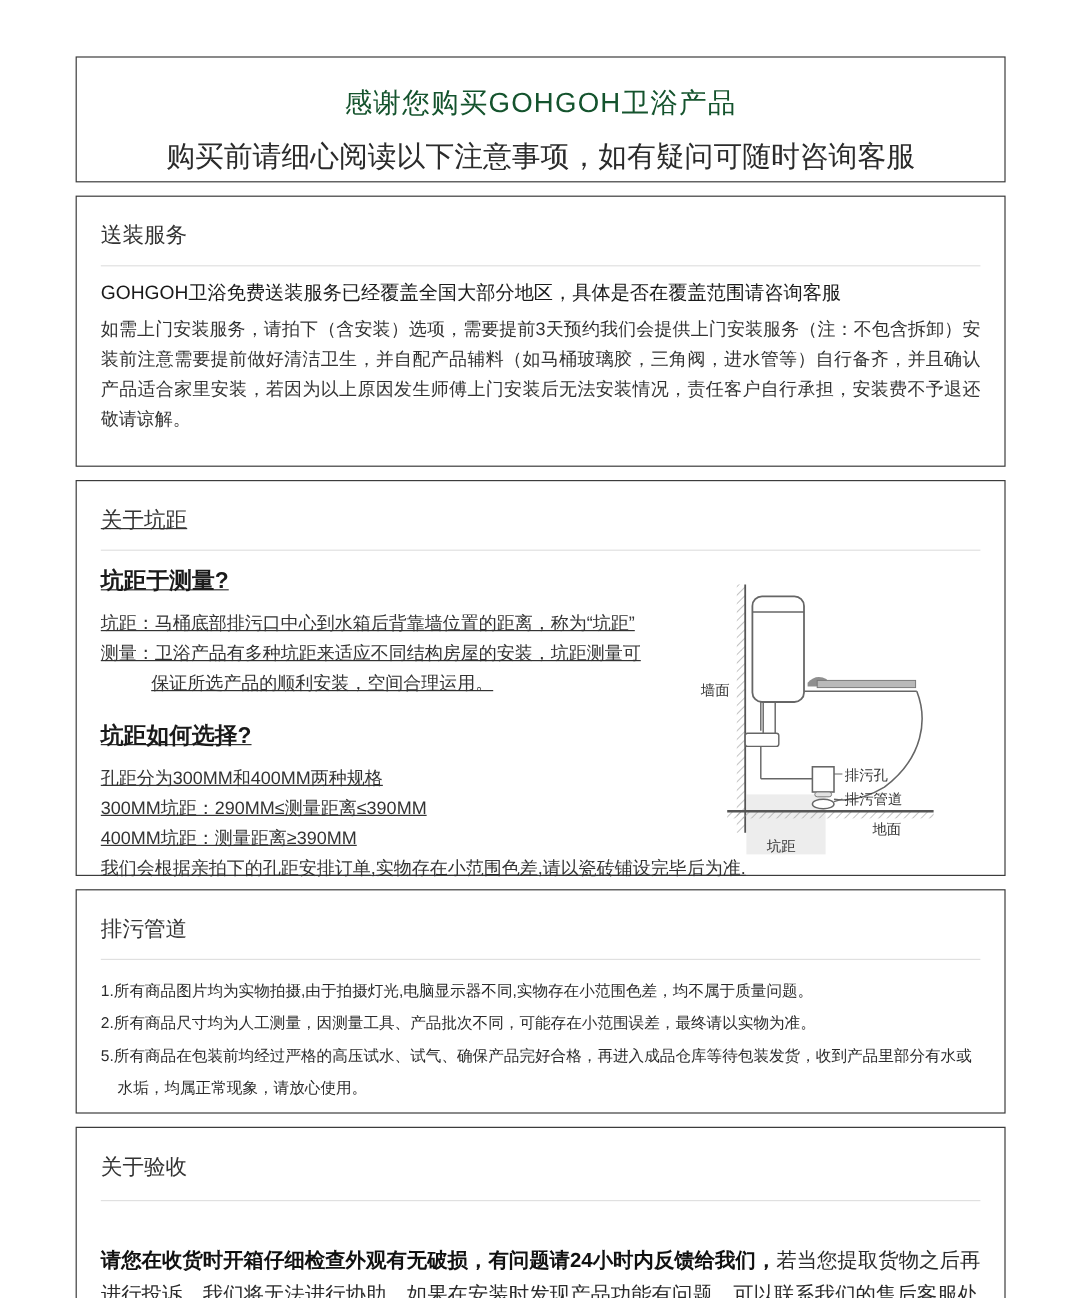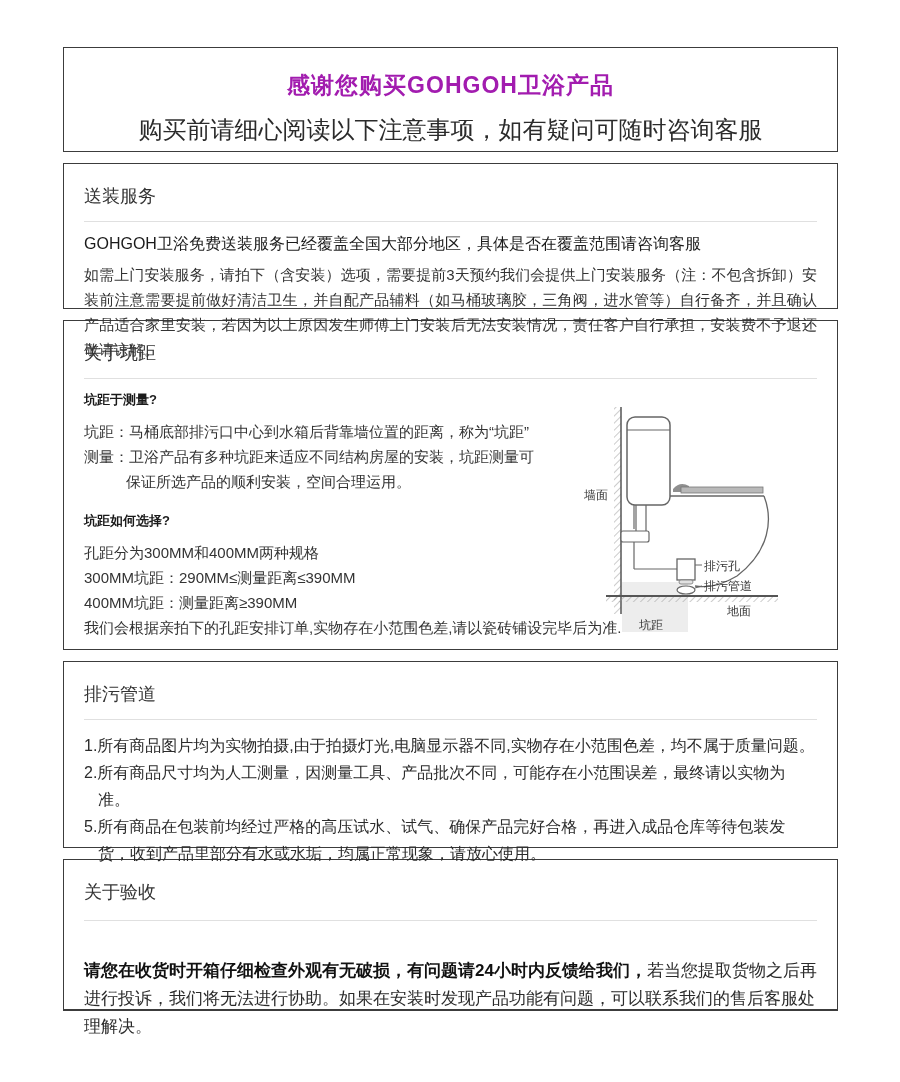--- a/index.html
+++ b/index.html
@@ -15,43 +15,43 @@
     padding: 47px 62px 20px 63px;
     background: #fff;
   }
   .box {
     border: 1px solid #3c3c3c;
     background: #fff;
     margin-bottom: 11px;
   }
   
   .box-welcome { height: 105px; text-align: center; padding-top: 22px; }
-  .welcome-title { font-size: 23px; font-weight: bold; color: #a21caf; letter-spacing: 1px; }
+  .welcome-title { font-size: 23px; font-weight: normal; color: #14532d; letter-spacing: 1px; }
   .welcome-subtitle { font-size: 24px; color: #2b2b2b; margin-top: 13px; }
   
   .section { padding: 20px 20px 14px 20px; }
   .section-heading { font-size: 18px; font-weight: 400; color: #333; }
   .divider { border: none; border-top: 1px solid #e0e0e0; margin-top: 13px; margin-bottom: 12px; }
   
-  .box-delivery { height: 146px; }
+  .box-delivery { height: 226px; }
   .delivery-lead { font-size: 16px; font-weight: normal; color: #1a1a1a; margin-bottom: 7px; }
   .delivery-body { font-size: 15px; line-height: 25px; color: #333; text-align: justify; }
   
-  .box-pit { height: 330px; }
+  .box-pit { height: 330px; text-decoration: underline; }
   .pit-content { position: relative; min-height: 255px; }
   .pit-text { width: 545px; font-size: 15px; color: #333; }
-  .pit-subhead { font-size: 13px; font-weight: bold; color: #1a1a1a; margin: 2px 0 10px 0; }
+  .pit-subhead { font-size: 19px; font-weight: bold; color: #1a1a1a; margin: 2px 0 10px 0; }
   .pit-line { line-height: 25px; }
   .pit-line-indent { line-height: 25px; padding-left: 42px; }
   .pit-block2 { margin-top: 18px; }
   .pit-diagram { position: absolute; top: 8px; right: 16px; width: 220px; height: 240px; }
   .pit-diagram svg text { font-size: 12px; fill: #333; }
   
   .box-products { height: 187px; }
-  .products-item { font-size: 16px; line-height: 27px; color: #2b2b2b; padding-left: 14px; text-indent: -14px; }
+  .products-item { font-size: 13px; line-height: 27px; color: #2b2b2b; padding-left: 14px; text-indent: -14px; }
   
   .box-acceptance { height: 152px; border-bottom-width: 2px; }
   .box-acceptance .divider { margin-top: 16px; margin-bottom: 16px; }
   .acceptance-body { font-size: 17px; line-height: 28px; color: #2b2b2b; margin-top: 36px; }
   .acceptance-bold { font-weight: bold; color: #111; }
 </style>
 </head>
 <body>
 
 <div class="page">

